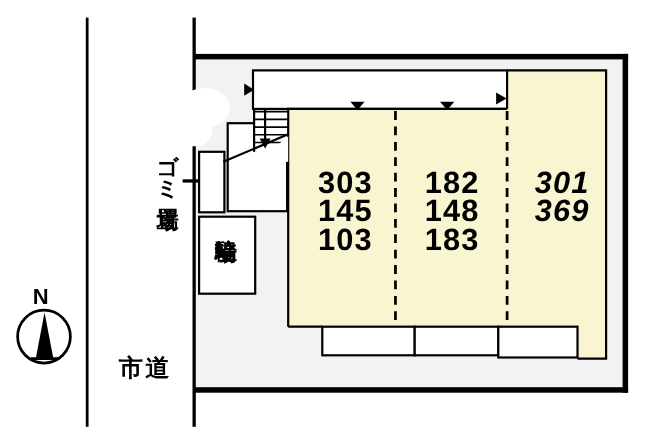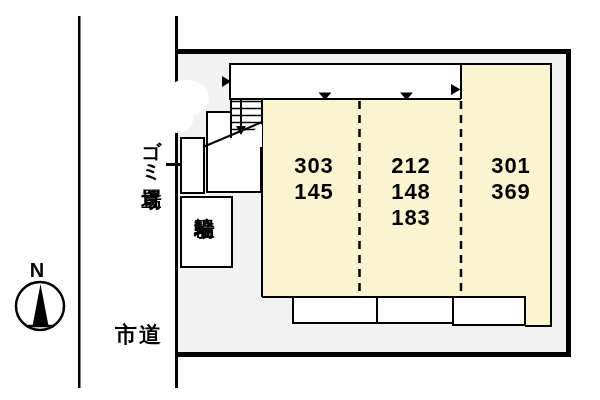--- a/index.html
+++ b/index.html
@@ -13,25 +13,25 @@
   .f-site{fill:var(--site-fill,#F2F2F2);}
   .f-line{fill:var(--line,#000);}
   .s2{stroke:var(--line,#000);stroke-width:2;}
   .s25{stroke:var(--line,#000);stroke-width:2.5;}
   .s15{stroke:var(--line,#000);stroke-width:1.5;}
   .nofill{fill:none;}
   .lbl{position:absolute;font-weight:600;white-space:nowrap;}
   .vtext{writing-mode:vertical-rl;text-orientation:upright;letter-spacing:1px;}
   .unit-label{
     position:absolute;width:96px;text-align:center;
-    font-size:22px;line-height:26px;font-weight:600;letter-spacing:1px;
+    font-size:28px;line-height:26px;font-weight:600;letter-spacing:1px;
   }
   .unit-label span{display:block;}
   .north-label{left:25px;top:259px;width:24px;text-align:center;font-size:20px;}
-  .road-label{left:101px;top:320px;width:62px;text-align:right;font-size:22px;letter-spacing:2px;}
+  .road-label{left:101px;top:320px;width:62px;text-align:center;font-size:22px;letter-spacing:2px;}
   .garbage-label{left:142px;top:126px;font-size:20px;line-height:1;}
   .bicycle-label{left:195px;top:201px;font-size:20px;line-height:1;}
 </style>
 </head>
 <body>
 
 <div class="plan">
 
   <svg width="600" height="400" viewBox="0 0 600 400">
 
@@ -102,24 +102,25 @@
   </svg>
 
   <div class="lbl north-label">N</div>
   <div class="lbl road-label">市道</div>
   <div class="lbl vtext garbage-label">ゴミ置場</div>
   <div class="lbl vtext bicycle-label">駐輪場</div>
 
   <div class="unit-label" style="left:266px;top:153px;">
     <span>303</span>
     <span>145</span>
+    <span>103</span>
   </div>
   <div class="unit-label" style="left:363px;top:153px;">
-    <span>212</span>
+    <span>182</span>
     <span>148</span>
     <span>183</span>
   </div>
-  <div class="unit-label" style="left:463px;top:153px;">
+  <div class="unit-label" style="left:463px;top:153px;font-style:italic;">
     <span>301</span>
     <span>369</span>
   </div>
 
 </div>
 
 </body></html>

